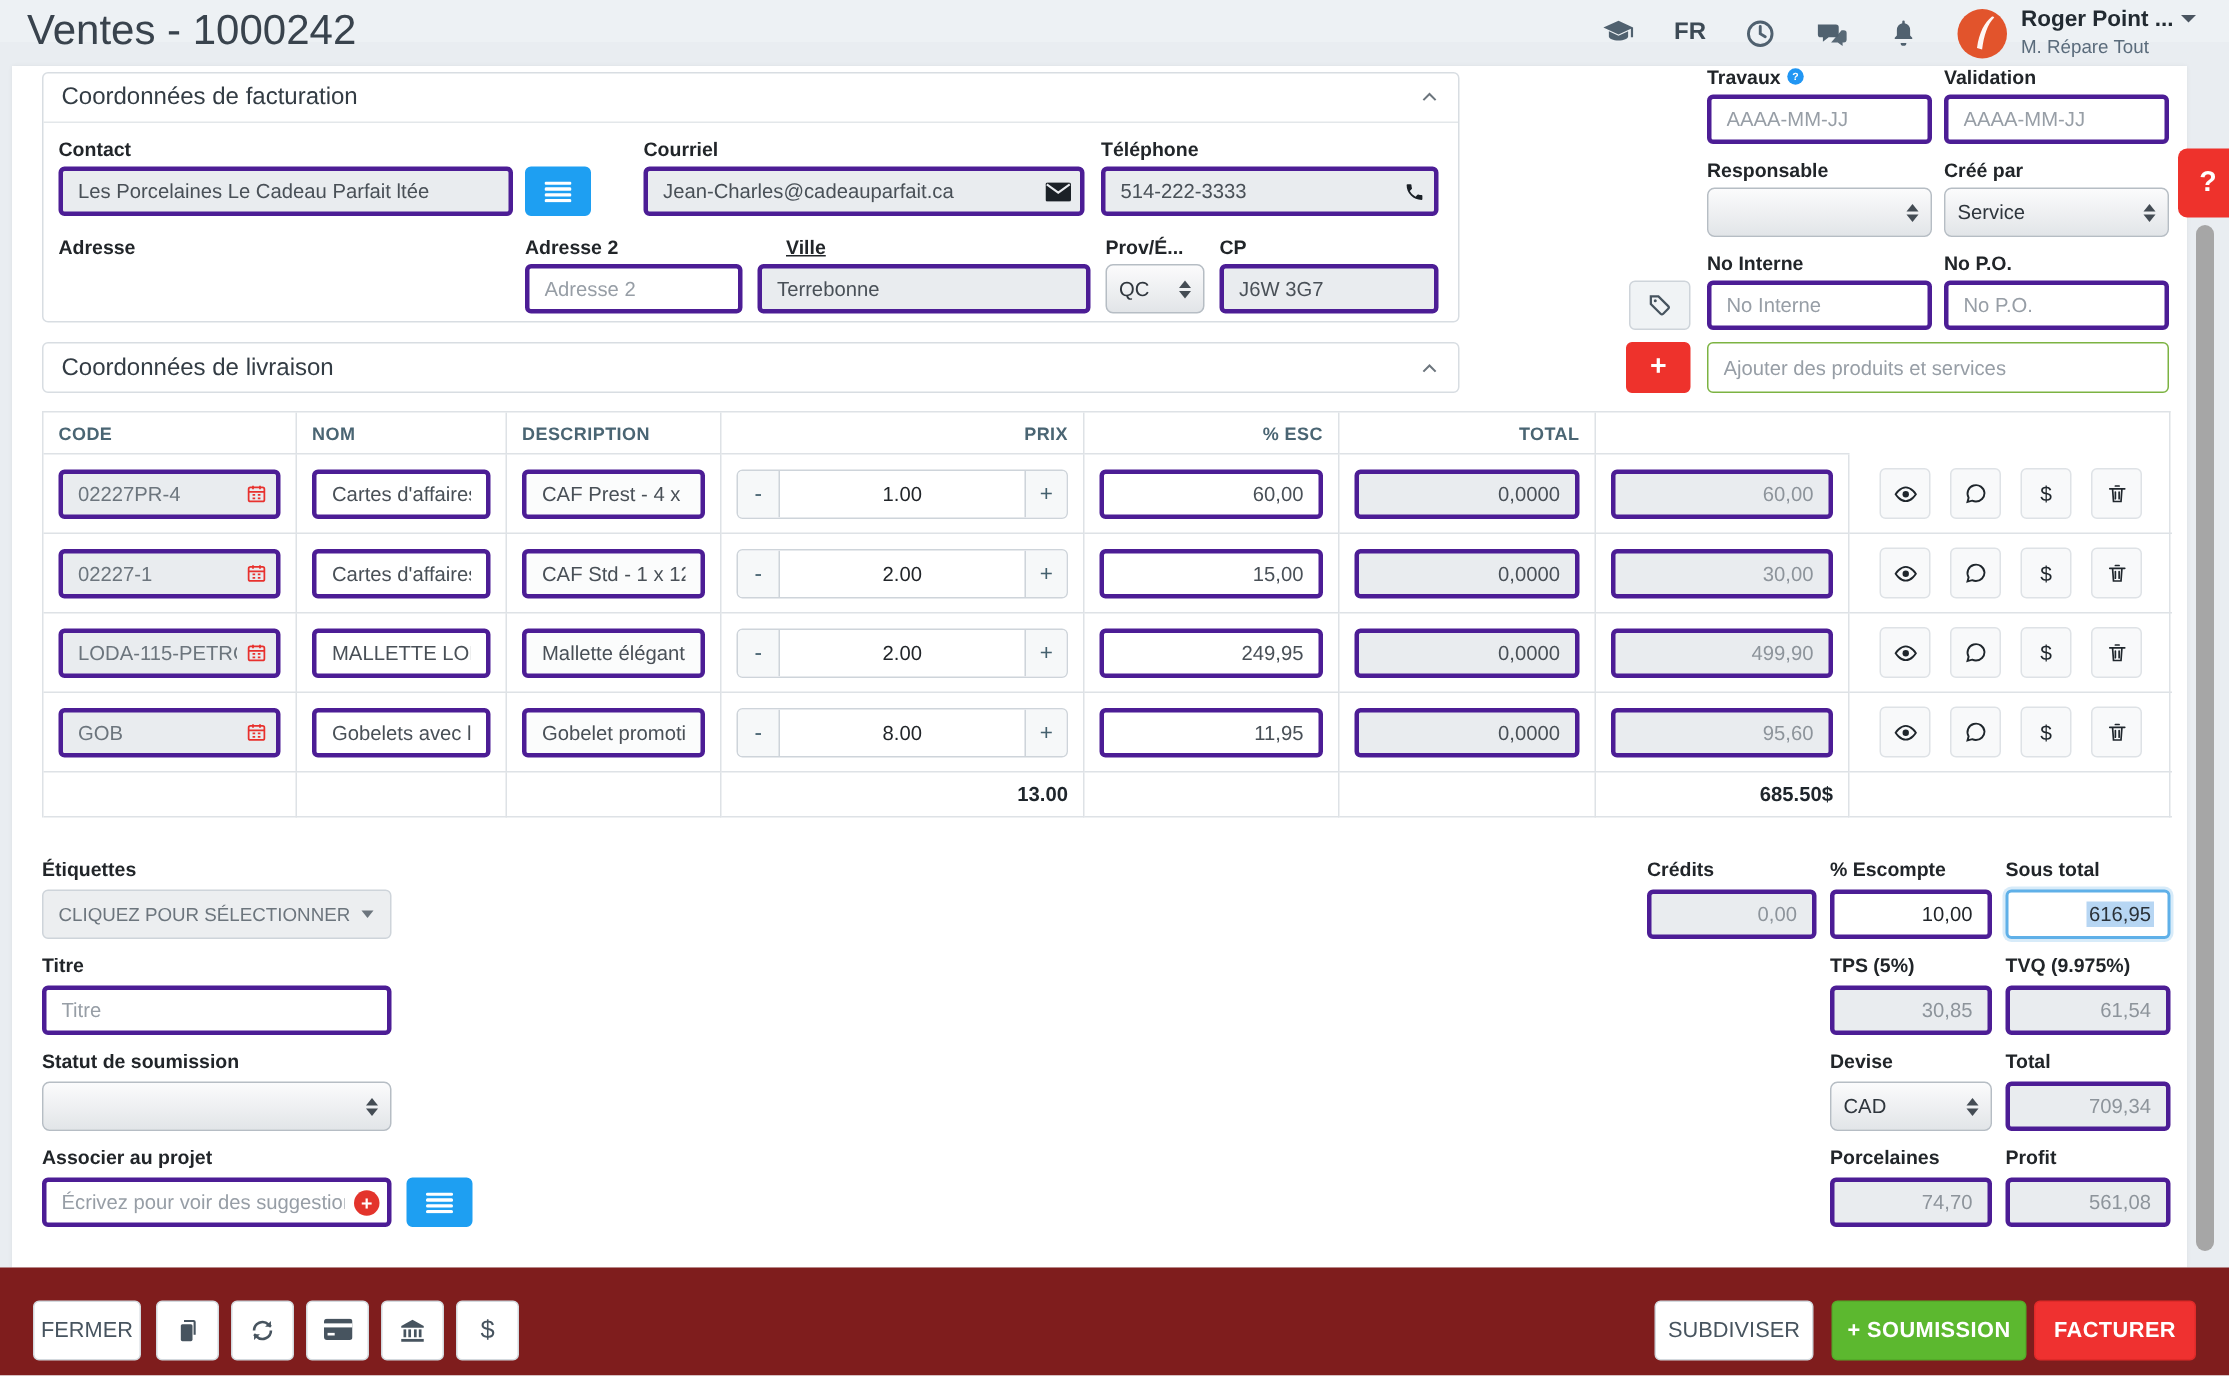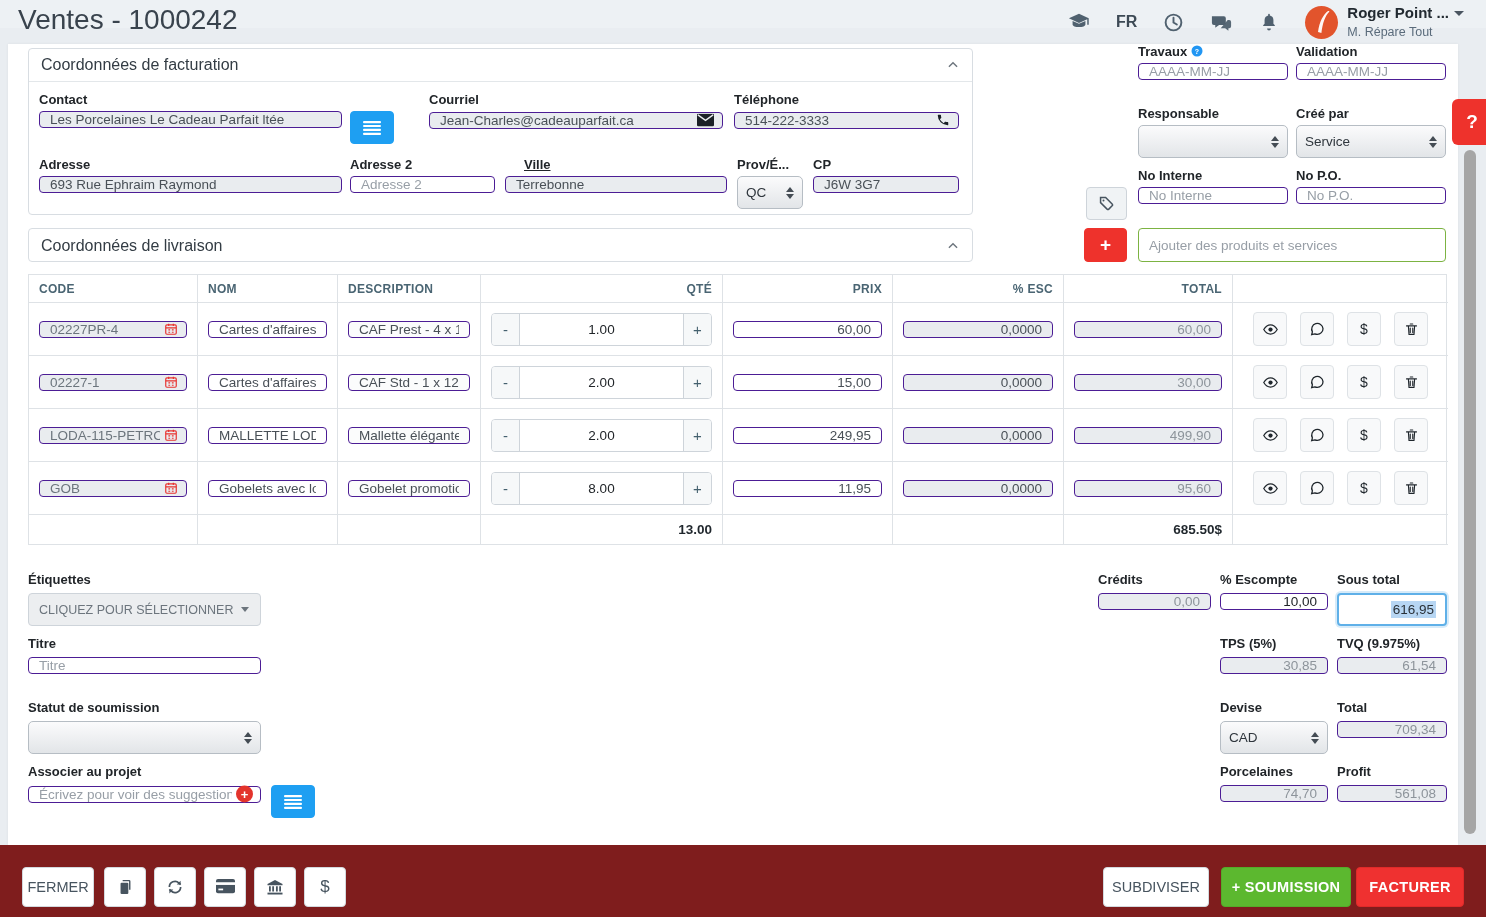--- a/index.html
+++ b/index.html
@@ -21,21 +21,21 @@
 
   
   #card { position:absolute; left:8px; top:44px; width:1450px; height:801px; background:#fff; box-shadow:0 0 3px rgba(0,0,0,.06); }
 
   .panel { position:absolute; border:1px solid #d8dde2; border-radius:4px; background:#fff; }
   .panel-head { height:33px; display:flex; align-items:center; justify-content:space-between; padding:0 12px; }
   .panel-title { font-size:16px; color:#333c44; font-weight:500; }
   .chev { color:#6c757d; cursor:pointer; display:flex; }
 
   label.fld { display:block; font-size:13px; font-weight:600; color:#212529; margin-bottom:4px; white-space:nowrap; }
-  .inp { height:17px; border:1px solid #4c1d95; border-radius:4px; background:#fff; color:#495057;
+  .inp { height:33px; border:3px solid #4c1d95; border-radius:4px; background:#fff; color:#495057;
          font-size:13.5px; font-family:inherit; padding:0 10px; width:100%; outline:none; }
   .inp::placeholder { color:#979ea6; }
   .inp.gray  { background:#e9ecef; }
   .inp.dis   { background:#e9ecef; color:#8d949b; }
   .inp.right { text-align:right; }
   .iwrap { position:relative; }
   .iwrap .in-ic { position:absolute; right:9px; top:50%; transform:translateY(-50%); color:#1b2127; pointer-events:none; display:flex; }
 
   .btn-blue { width:44px; height:33px; background:#1e9ff2; border:1px solid #1e9ff2; border-radius:4px; cursor:pointer;
               display:flex; align-items:center; justify-content:center; }
@@ -177,21 +177,20 @@
     <div class="iwrap abs" style="left:705px; top:62px; width:225px;">
       <input class="inp gray" value="514-222-3333" style="">
       <span class="in-ic">
         <svg width="14" height="14" viewBox="0 0 24 24" fill="#1b2127">
             <path d="M6.6 10.8a15 15 0 0 0 6.6 6.6l2.2-2.2a1 1 0 0 1 1-.25 11 11 0 0 0 3.6.6 1 1 0 0 1 1 1V20a1 1 0 0 1-1 1A17 17 0 0 1 3 4a1 1 0 0 1 1-1h3.5a1 1 0 0 1 1 1 11 11 0 0 0 .6 3.6 1 1 0 0 1-.25 1l-2.25 2.2z"></path>
           </svg>
       </span>
     </div>
 
     <label class="fld abs" style="left:10px; top:108px;">Adresse</label>
-    <input class="inp gray abs" style="left: 10px; top: 127px; width: 303px;" value="693 Rue Ephraim Raymond">
     <label class="fld abs" style="left:321px; top:108px;">Adresse 2</label>
     <input class="inp abs" style="left: 321px; top: 127px; width: 145px;" placeholder="Adresse 2">
     <label class="fld abs" style="left:495px; top:108px;text-decoration:underline;">Ville</label>
     <input class="inp gray abs" style="left: 476px; top: 127px; width: 222px;" value="Terrebonne">
     <label class="fld abs" style="left:708px; top:108px;">Prov/É...</label>
     <div class="select abs" style="left:708px; top:127px; width:66px;">
       <span>QC</span>
       <span class="dualcaret">
           <i class="up"></i>
           <i class="dn"></i>
@@ -254,21 +253,20 @@
   <button class="btn-red-sq abs" style="left:1076px; top:184px; width:43px; height:34px;">
     <span>+</span>
   </button>
   <input class="inp green-border abs" style="left: 1130px; top: 184px; width: 308px; height: 34px;" placeholder="Ajouter des produits et services">
 
   <div id="ptable">
     <div class="trow">
       <div class="th">CODE</div>
       <div class="th">NOM</div>
       <div class="th">DESCRIPTION</div>
-      <div class="th r">QTÉ</div>
       <div class="th r">PRIX</div>
       <div class="th r">% ESC</div>
       <div class="th r">TOTAL</div>
       <div class="th"></div>
     </div>
     <div id="table-rows">
     <div class="trow">
       <div class="td">
         <div class="iwrap" style="width:100%;">
           <input class="inp gray" style="color: rgb(108, 117, 125); padding-right: 26px;" value="02227PR-4">

